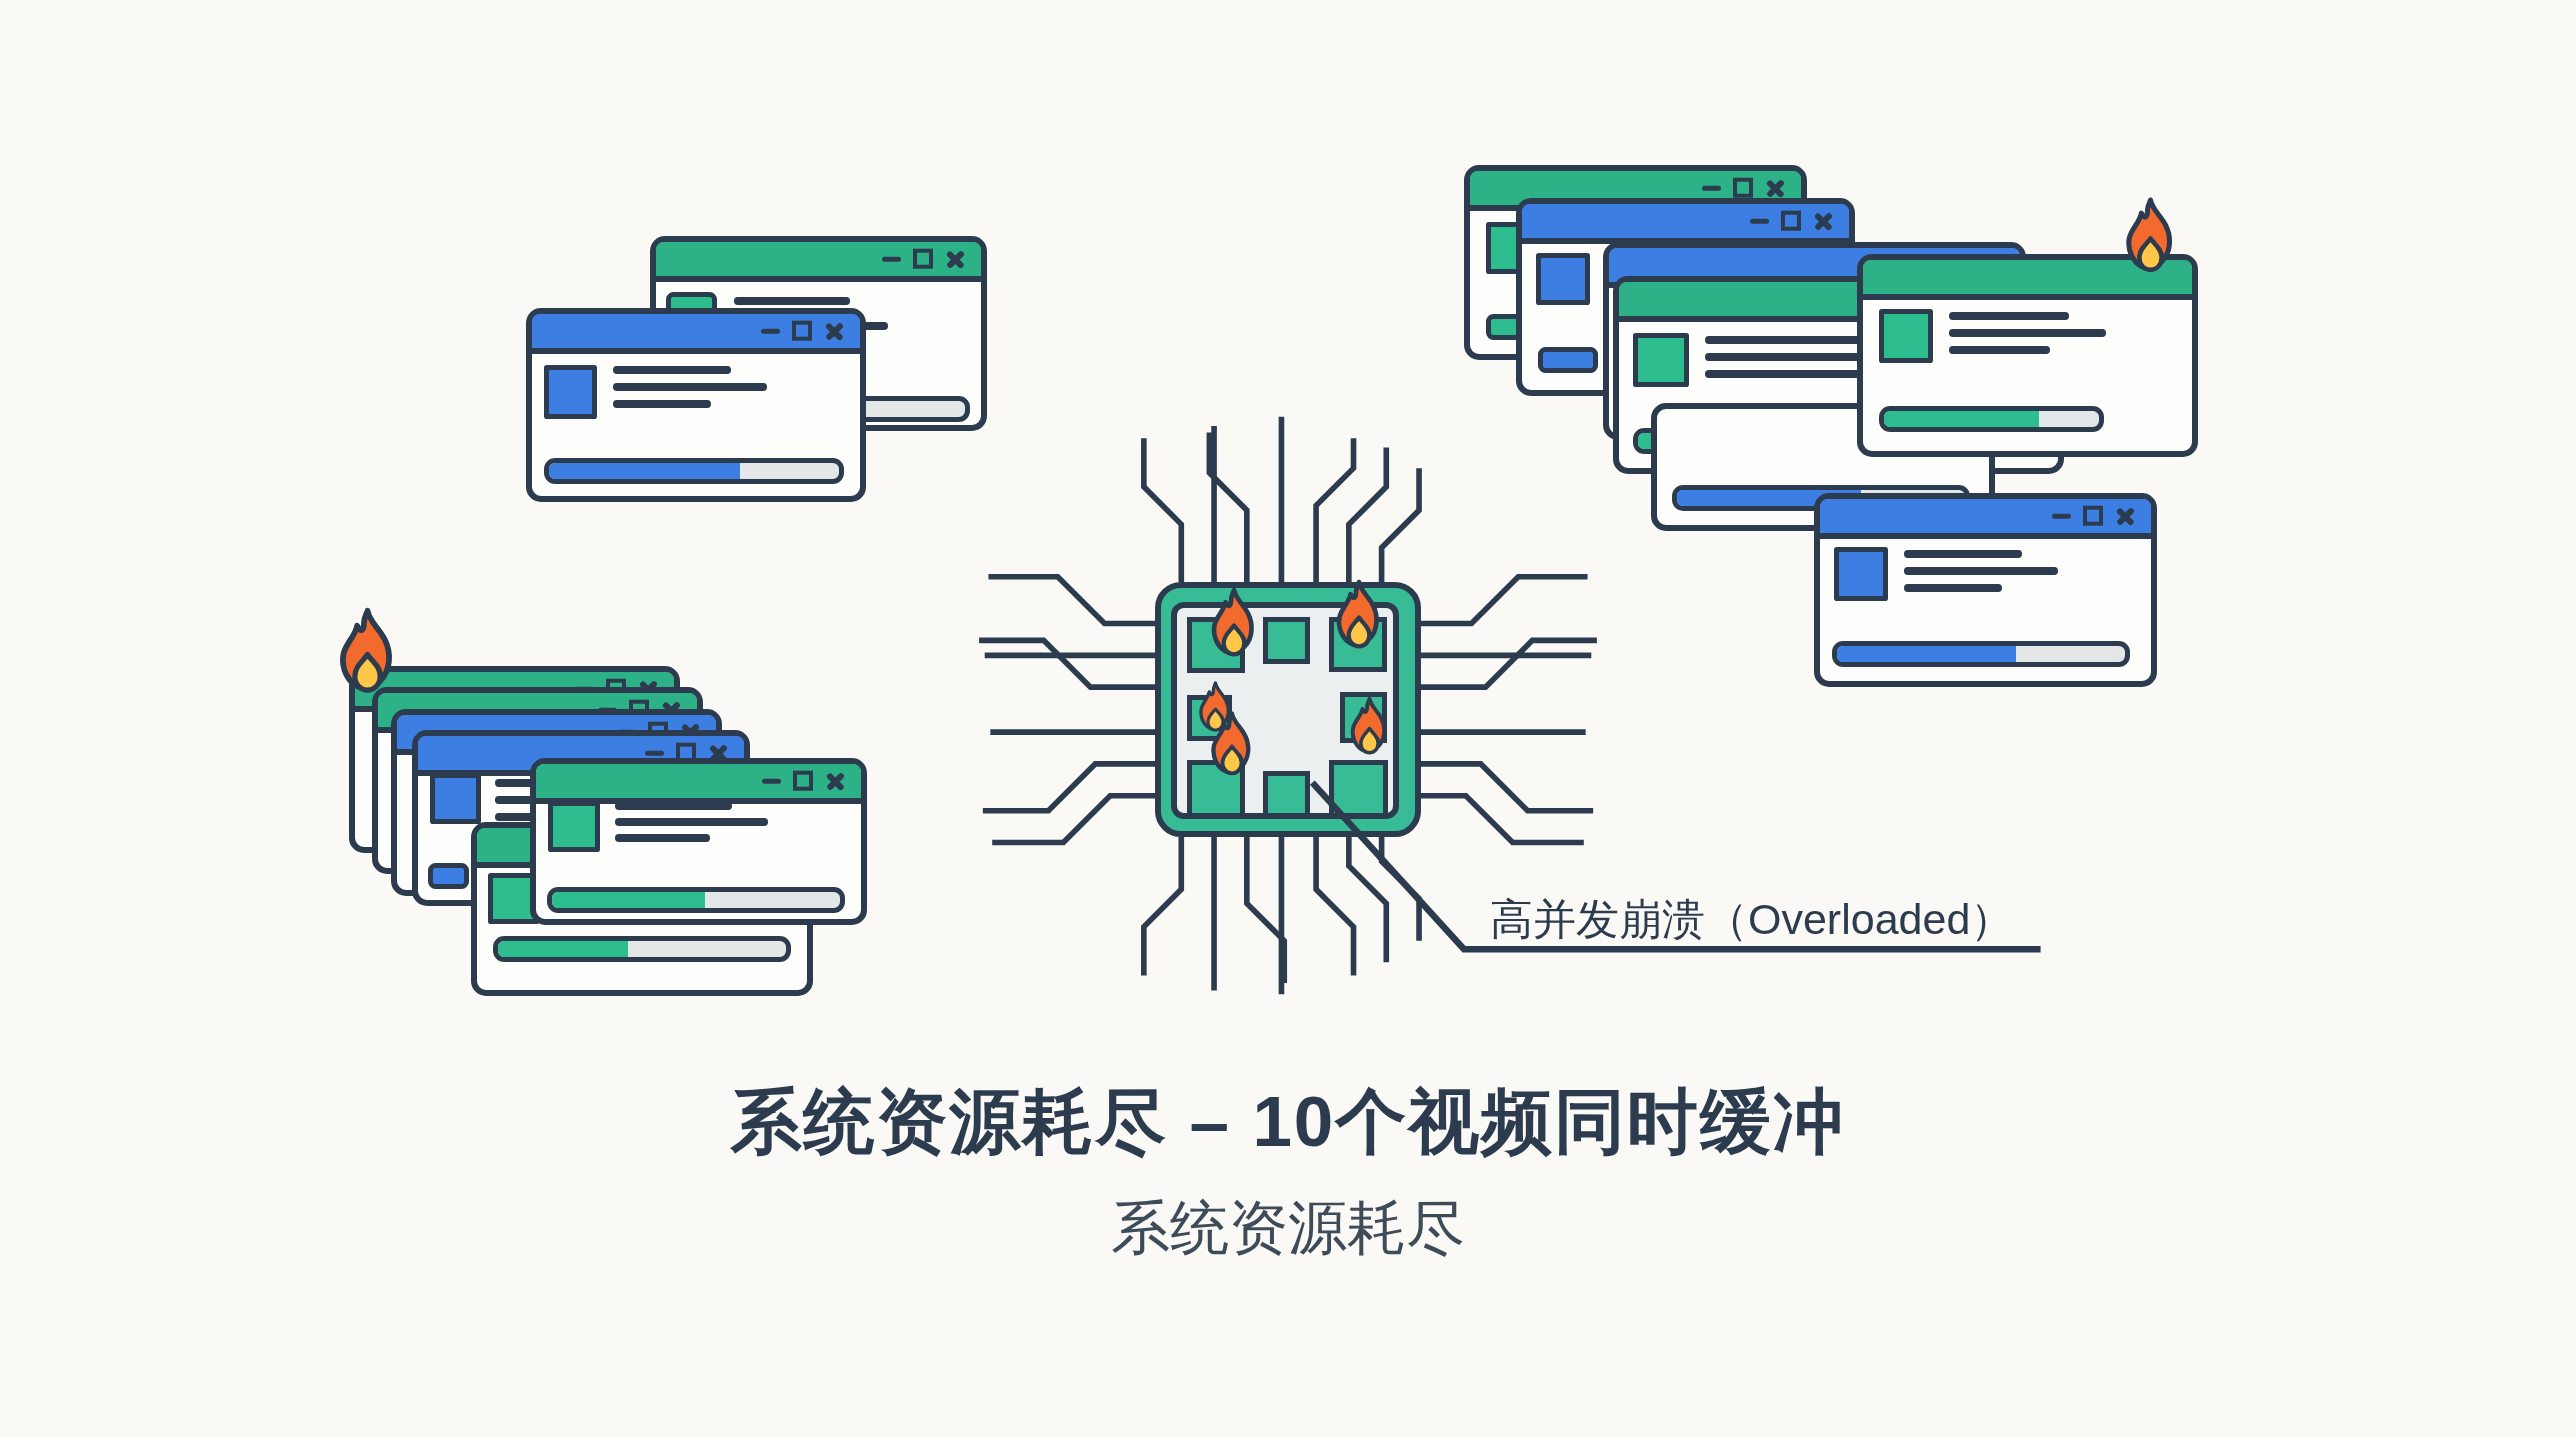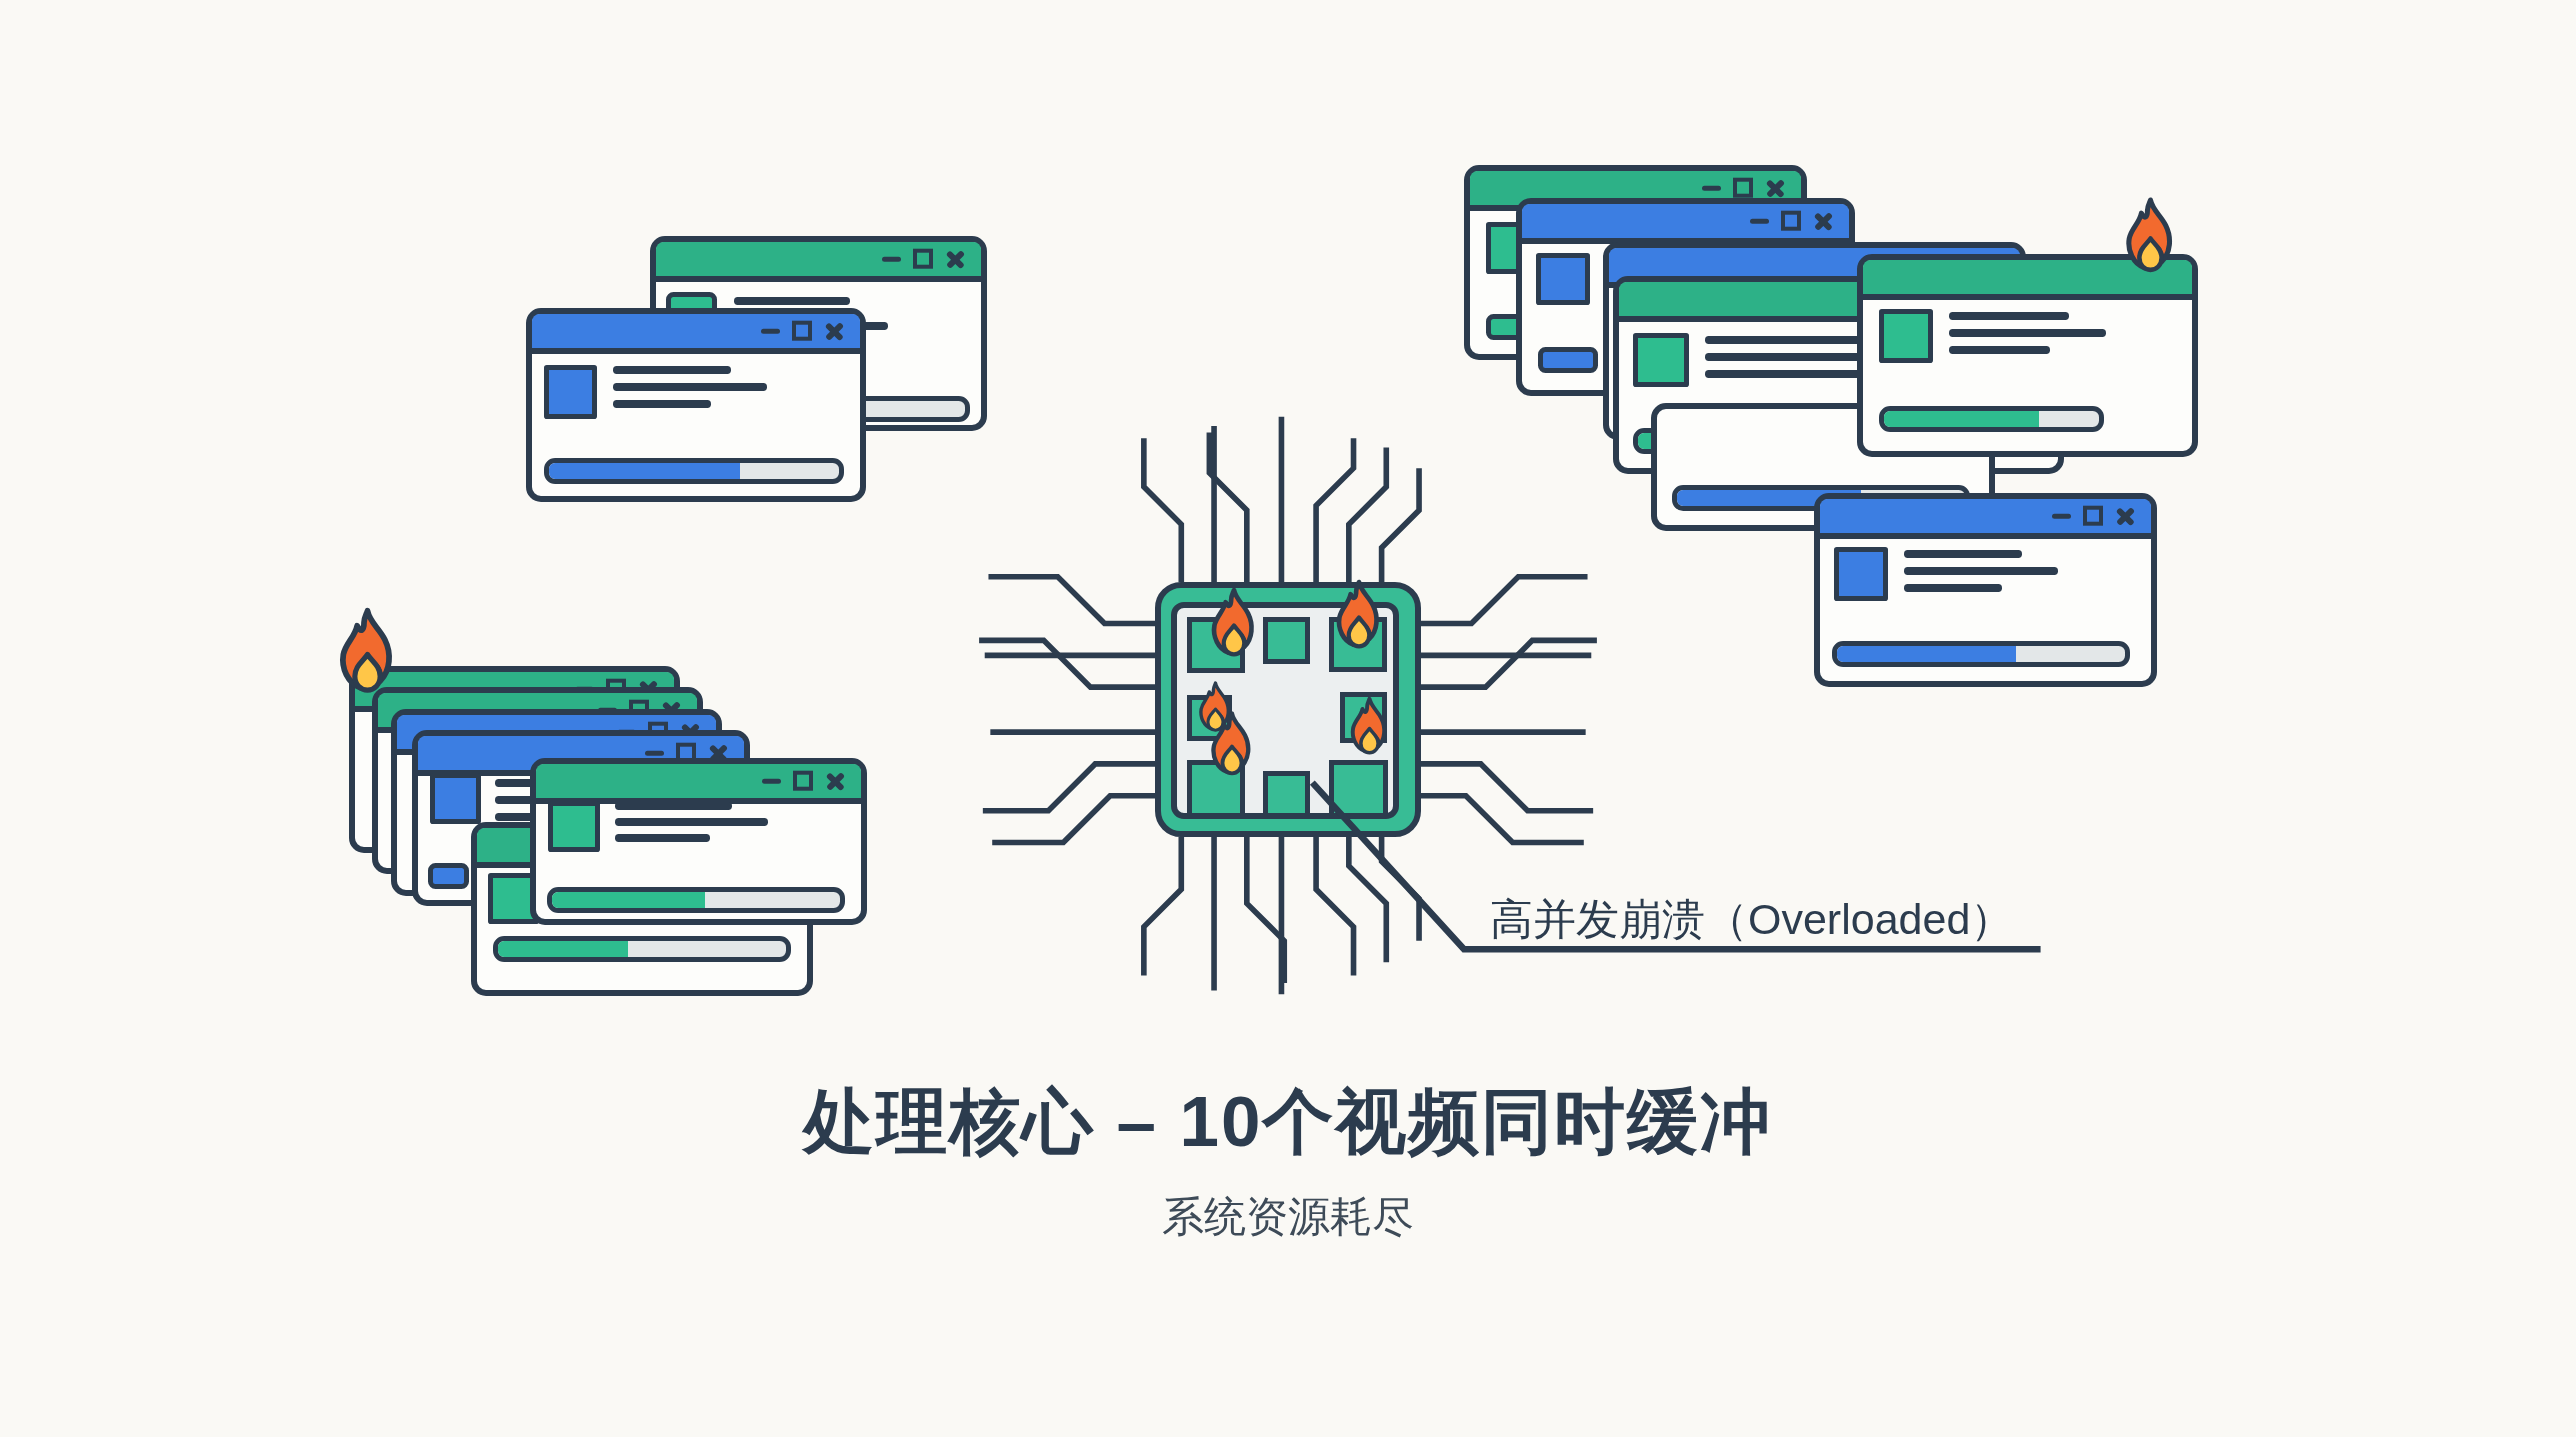--- a/index.html
+++ b/index.html
@@ -47,21 +47,21 @@
         border:6.6px solid var(--ol);border-radius:26px;box-sizing:border-box;}
   .chip-core{position:absolute;left:10.3px;top:14px;width:228px;height:217px;background:var(--core);
         border:6.6px solid var(--ol);border-radius:13px;box-sizing:border-box;}
   .cell{position:absolute;background:var(--teal);border:5.6px solid var(--ol);box-sizing:border-box;}
 
   .flame{position:absolute;overflow:visible;}
 
   
   .cap-title{position:absolute;left:0;right:0;top:1075px;text-align:center;font-size:71px;font-weight:700;
              color:var(--ol);letter-spacing:1.9px;}
-  .cap-sub{position:absolute;left:0;right:0;top:1189px;text-align:center;font-size:42px;font-weight:400;color:#3E4B58;}
+  .cap-sub{position:absolute;left:0;right:0;top:1189px;text-align:center;font-size:59px;font-weight:400;color:#3E4B58;}
   .callout-label{position:absolute;left:1490px;top:891px;font-size:43px;font-weight:500;color:var(--ol);white-space:nowrap;}
 </style>
 </head>
 <body>
 
 <div class="canvas">
 
   <svg width="0" height="0" style="position:absolute" aria-hidden="true">
     <defs>
       <g id="flame-sym">
@@ -326,17 +326,17 @@
     </svg>
   <svg class="flame" style="left:1346px;top:695px;width:47px;height:67px;" viewBox="0 0 60 80">
       <use href="#flame-sym"></use>
     </svg>
 
   <svg class="layer" width="2576" height="1438" viewBox="0 0 2752 1536" style="pointer-events:none">
     <path d="M1402 836 L1564 1014 L2180 1014" fill="none" stroke="#2C3C4E" stroke-width="7"></path>
   </svg>
 
   <div class="callout-label">高并发崩溃（Overloaded）</div>
-  <div class="cap-title">处理核心 – 10个视频同时缓冲</div>
+  <div class="cap-title">系统资源耗尽 – 10个视频同时缓冲</div>
   <div class="cap-sub">系统资源耗尽</div>
 
 </div>
 
 
 </body></html>

